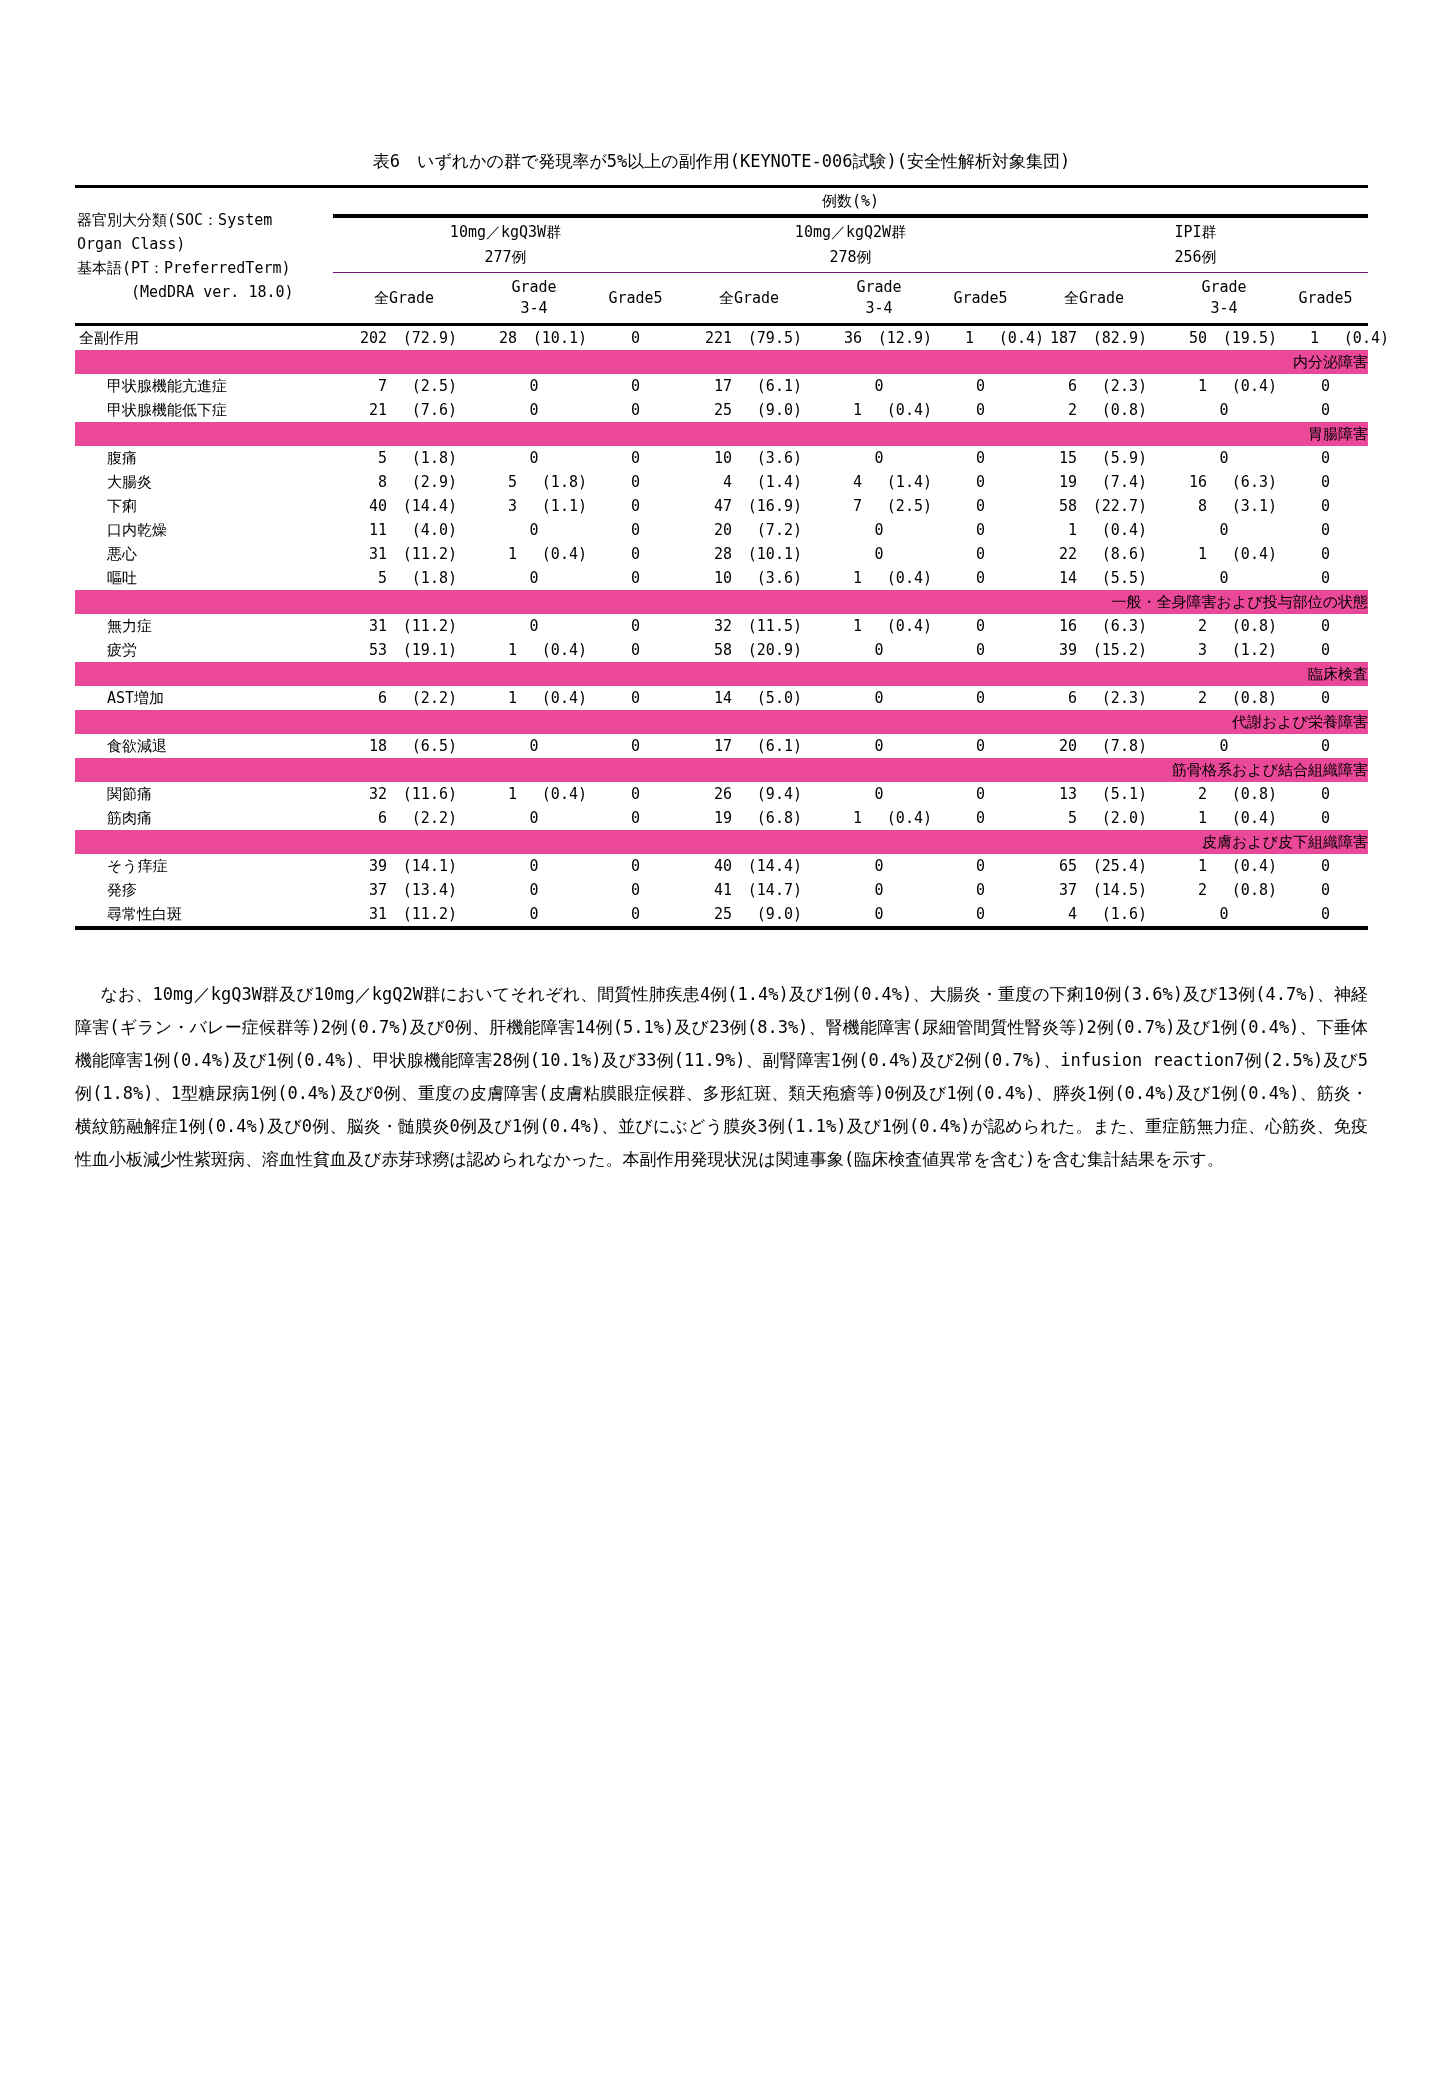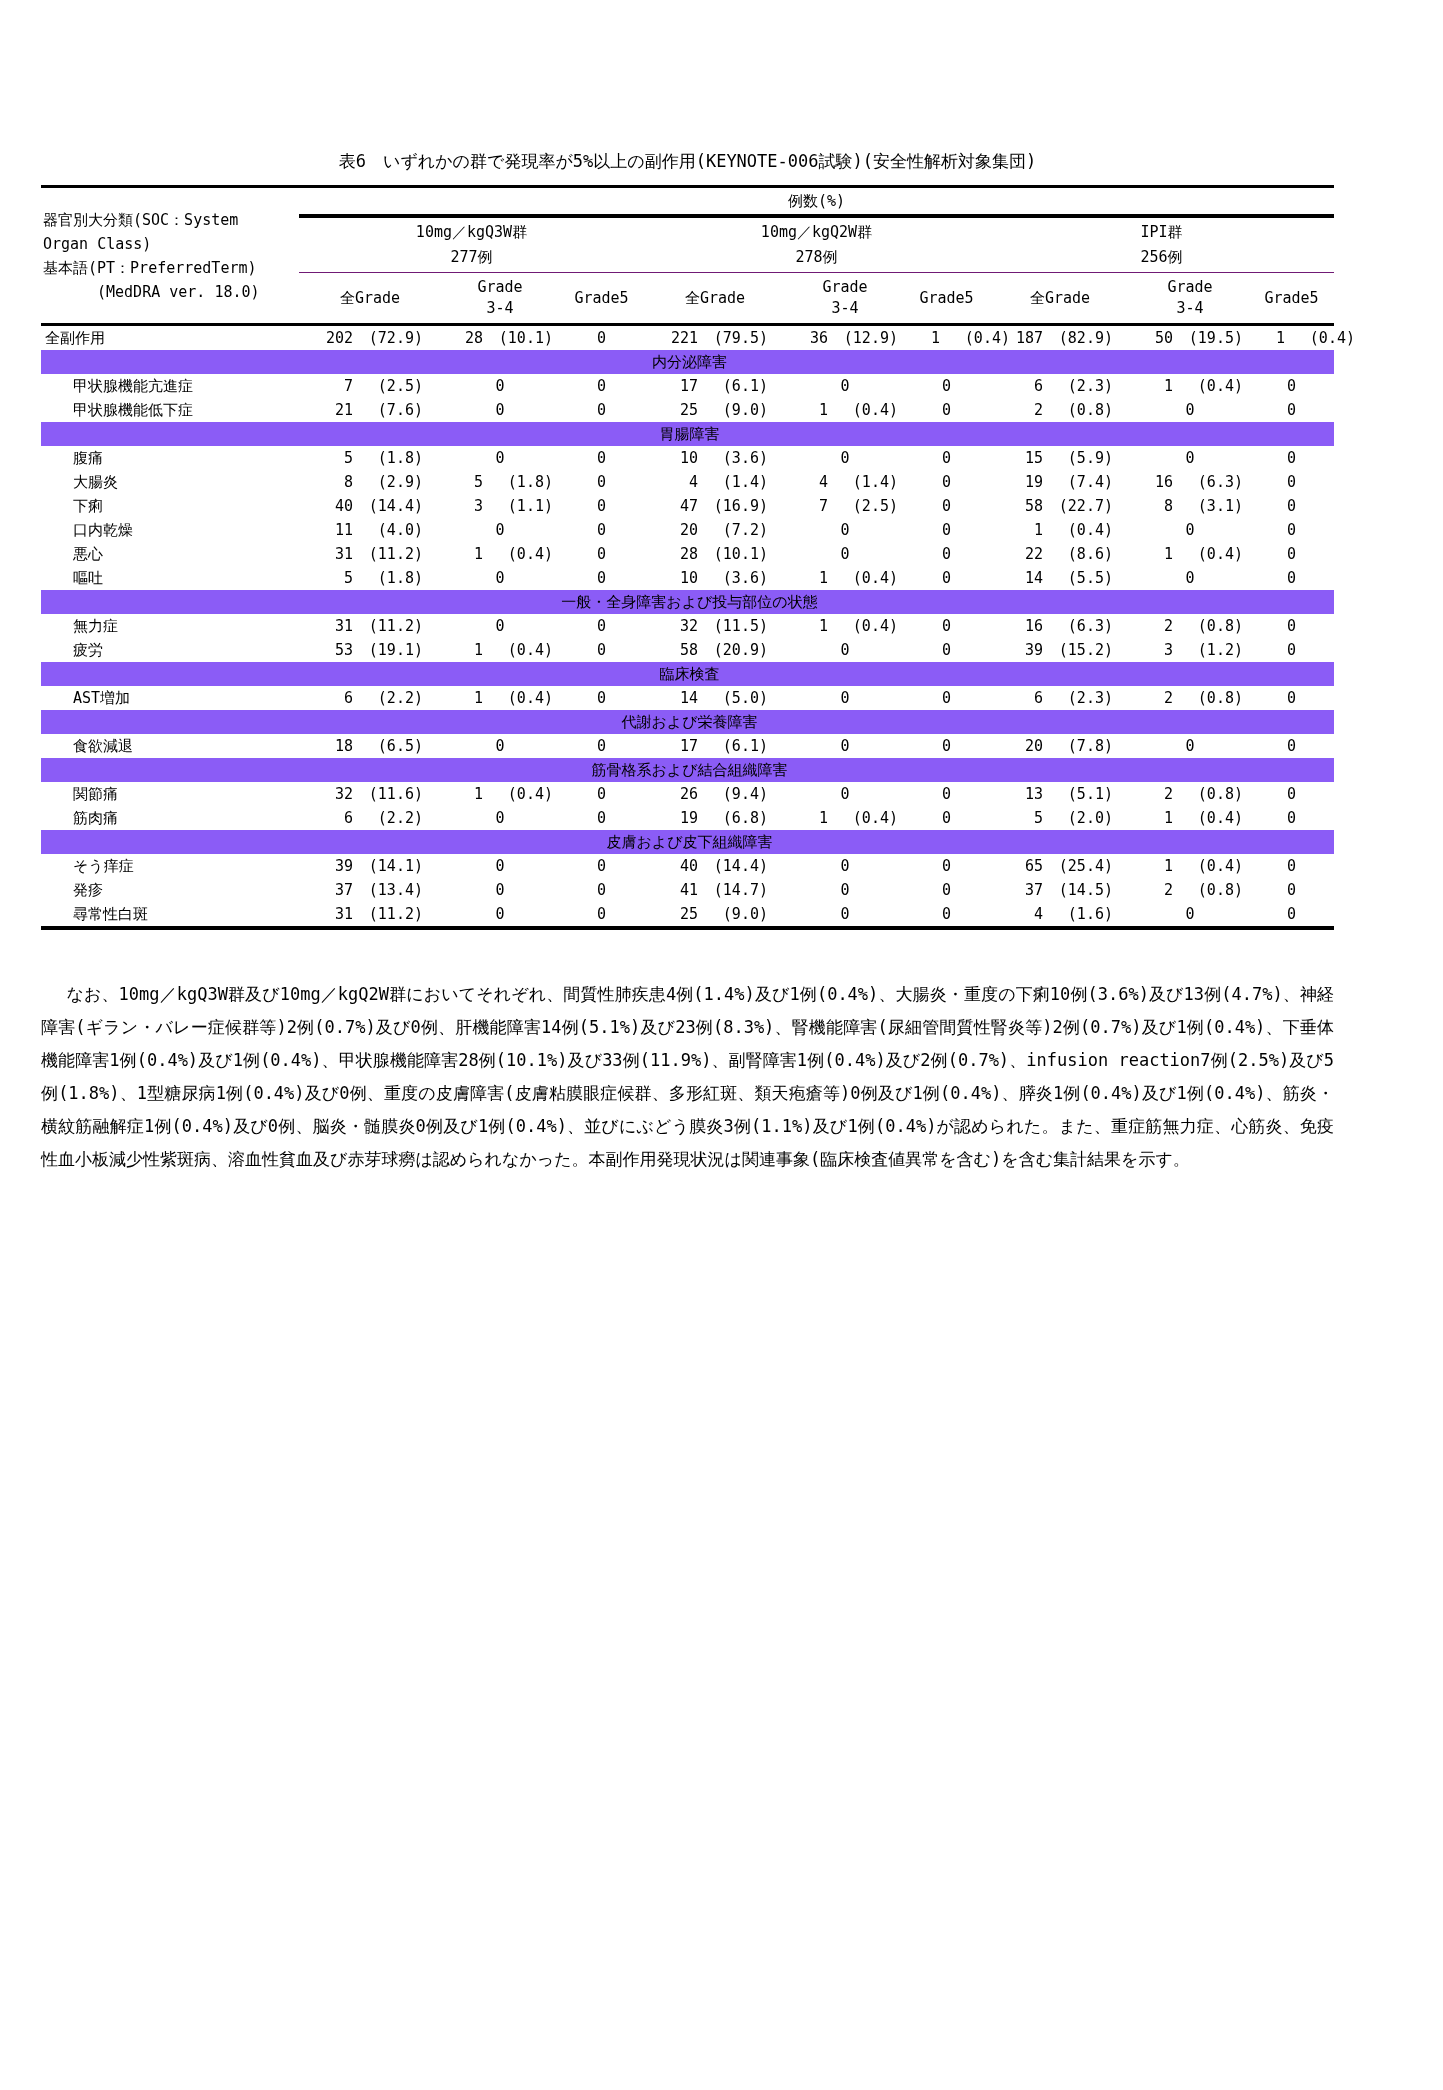--- a/index.html
+++ b/index.html
@@ -2,21 +2,21 @@
 <html><head>
 <meta charset="utf-8">
 <style>
   html, body { margin: 0; padding: 0; }
   body {
     width: 1443px; height: 2090px;
     background: #ffffff; color: #000000;
     font-family: "DejaVu Sans Mono", "Liberation Sans", sans-serif;
     overflow: hidden;
   }
-  .page { padding: 150px 75px 0 41px; width: 1293px; }
+  .page { padding: 150px 75px 0 75px; width: 1293px; }
 
   .title {
     font-size: 17px; text-align: center;
     margin-bottom: 12px; white-space: nowrap;
   }
 
   table.ae {
     border-collapse: collapse; table-layout: fixed;
     width: 1293px; font-size: 15px;
     border-top: 3px solid #000; border-bottom: 4px solid #000;
@@ -31,21 +31,21 @@
   th.grp  { border-bottom: 1px solid #701a75; height: 54px; text-align: center; vertical-align: middle; line-height: 25px; }
   tr.grades th {
     height: 50px; text-align: center; vertical-align: middle;
     white-space: pre-line; line-height: 21px;
     border-bottom: 3px solid #000;
   }
 
   tbody td { height: 24px; line-height: 24px; }
   td.row-label { text-align: left; padding-left: 4px; white-space: nowrap; }
   td.row-label.indent { padding-left: 32px; }
-  td.soc-cell { background: #8b5cf6; text-align: center; padding-left: 4px; }
+  td.soc-cell { background: #ec4899; text-align: right; padding-left: 4px; }
   td.val { text-align: center; white-space: nowrap; }
   .cnt { display: inline-block; width: 36px; text-align: right; }
   .pct { display: inline-block; width: 64px; text-align: right; margin-left: 6px; }
 
   .note {
     margin: 48px 0 0 0; font-size: 17px; line-height: 33px;
     text-align: justify; text-indent: 1.5em;
     word-break: break-all; line-break: anywhere;
   }
   .sec-heading { margin-top: 40px; font-size: 17px; white-space: nowrap; }

